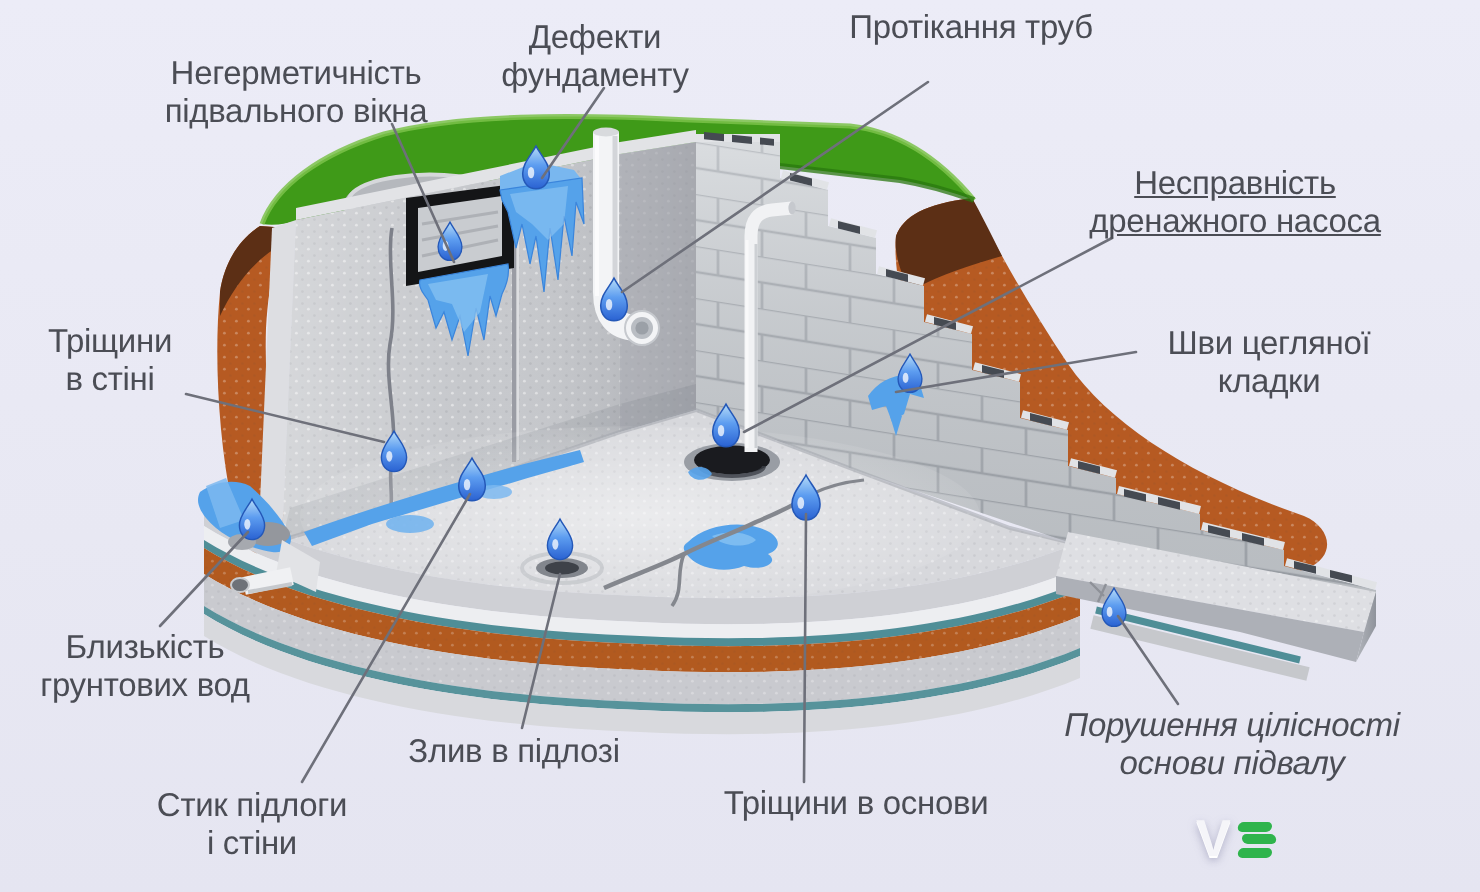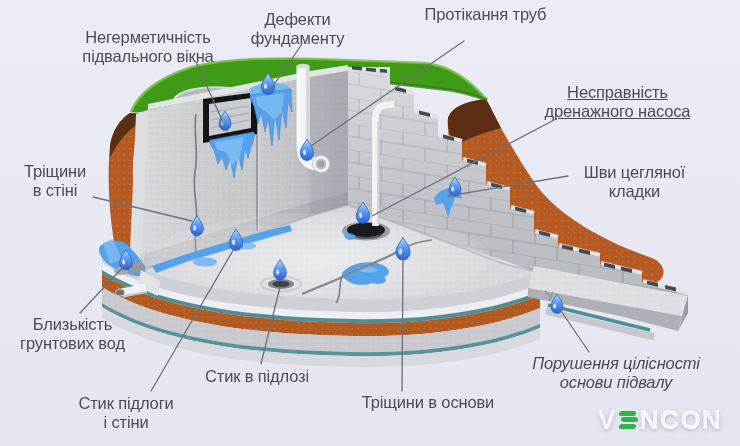--- a/index.html
+++ b/index.html
@@ -253,28 +253,27 @@
 <div class="label" style="left:525px;top:83px;width:185px;text-decoration:underline;">Несправність
 дренажного насоса</div>
 <div class="label" style="left:567px;top:163px;width:135px;">Шви цегляної
 кладки</div>
 <div class="label" style="left:6px;top:162px;width:98px;">Тріщини
 в стіні</div>
 <div class="label" style="left:5px;top:315px;width:135px;">Близькість
 грунтових вод</div>
 <div class="label" style="left:62px;top:394px;width:128px;">Стик підлоги
 і стіни</div>
-<div class="label" style="left:196px;top:367px;width:122px;">Стик в підлозі</div>
+<div class="label" style="left:196px;top:367px;width:122px;">Злив в підлозі</div>
 <div class="label" style="left:348px;top:393px;width:160px;">Тріщини в основи</div>
 <div class="label" style="left:502px;top:354px;width:228px;font-style:italic;">Порушення цілісності
 основи підвалу</div>
 
 <div class="logo">
   <span>V</span>
   <span class="logo-e">
         <i></i>
         <i></i>
         <i></i>
       </span>
-  <span>NCON</span>
 </div>
 
 </div>
 
 </body></html>

